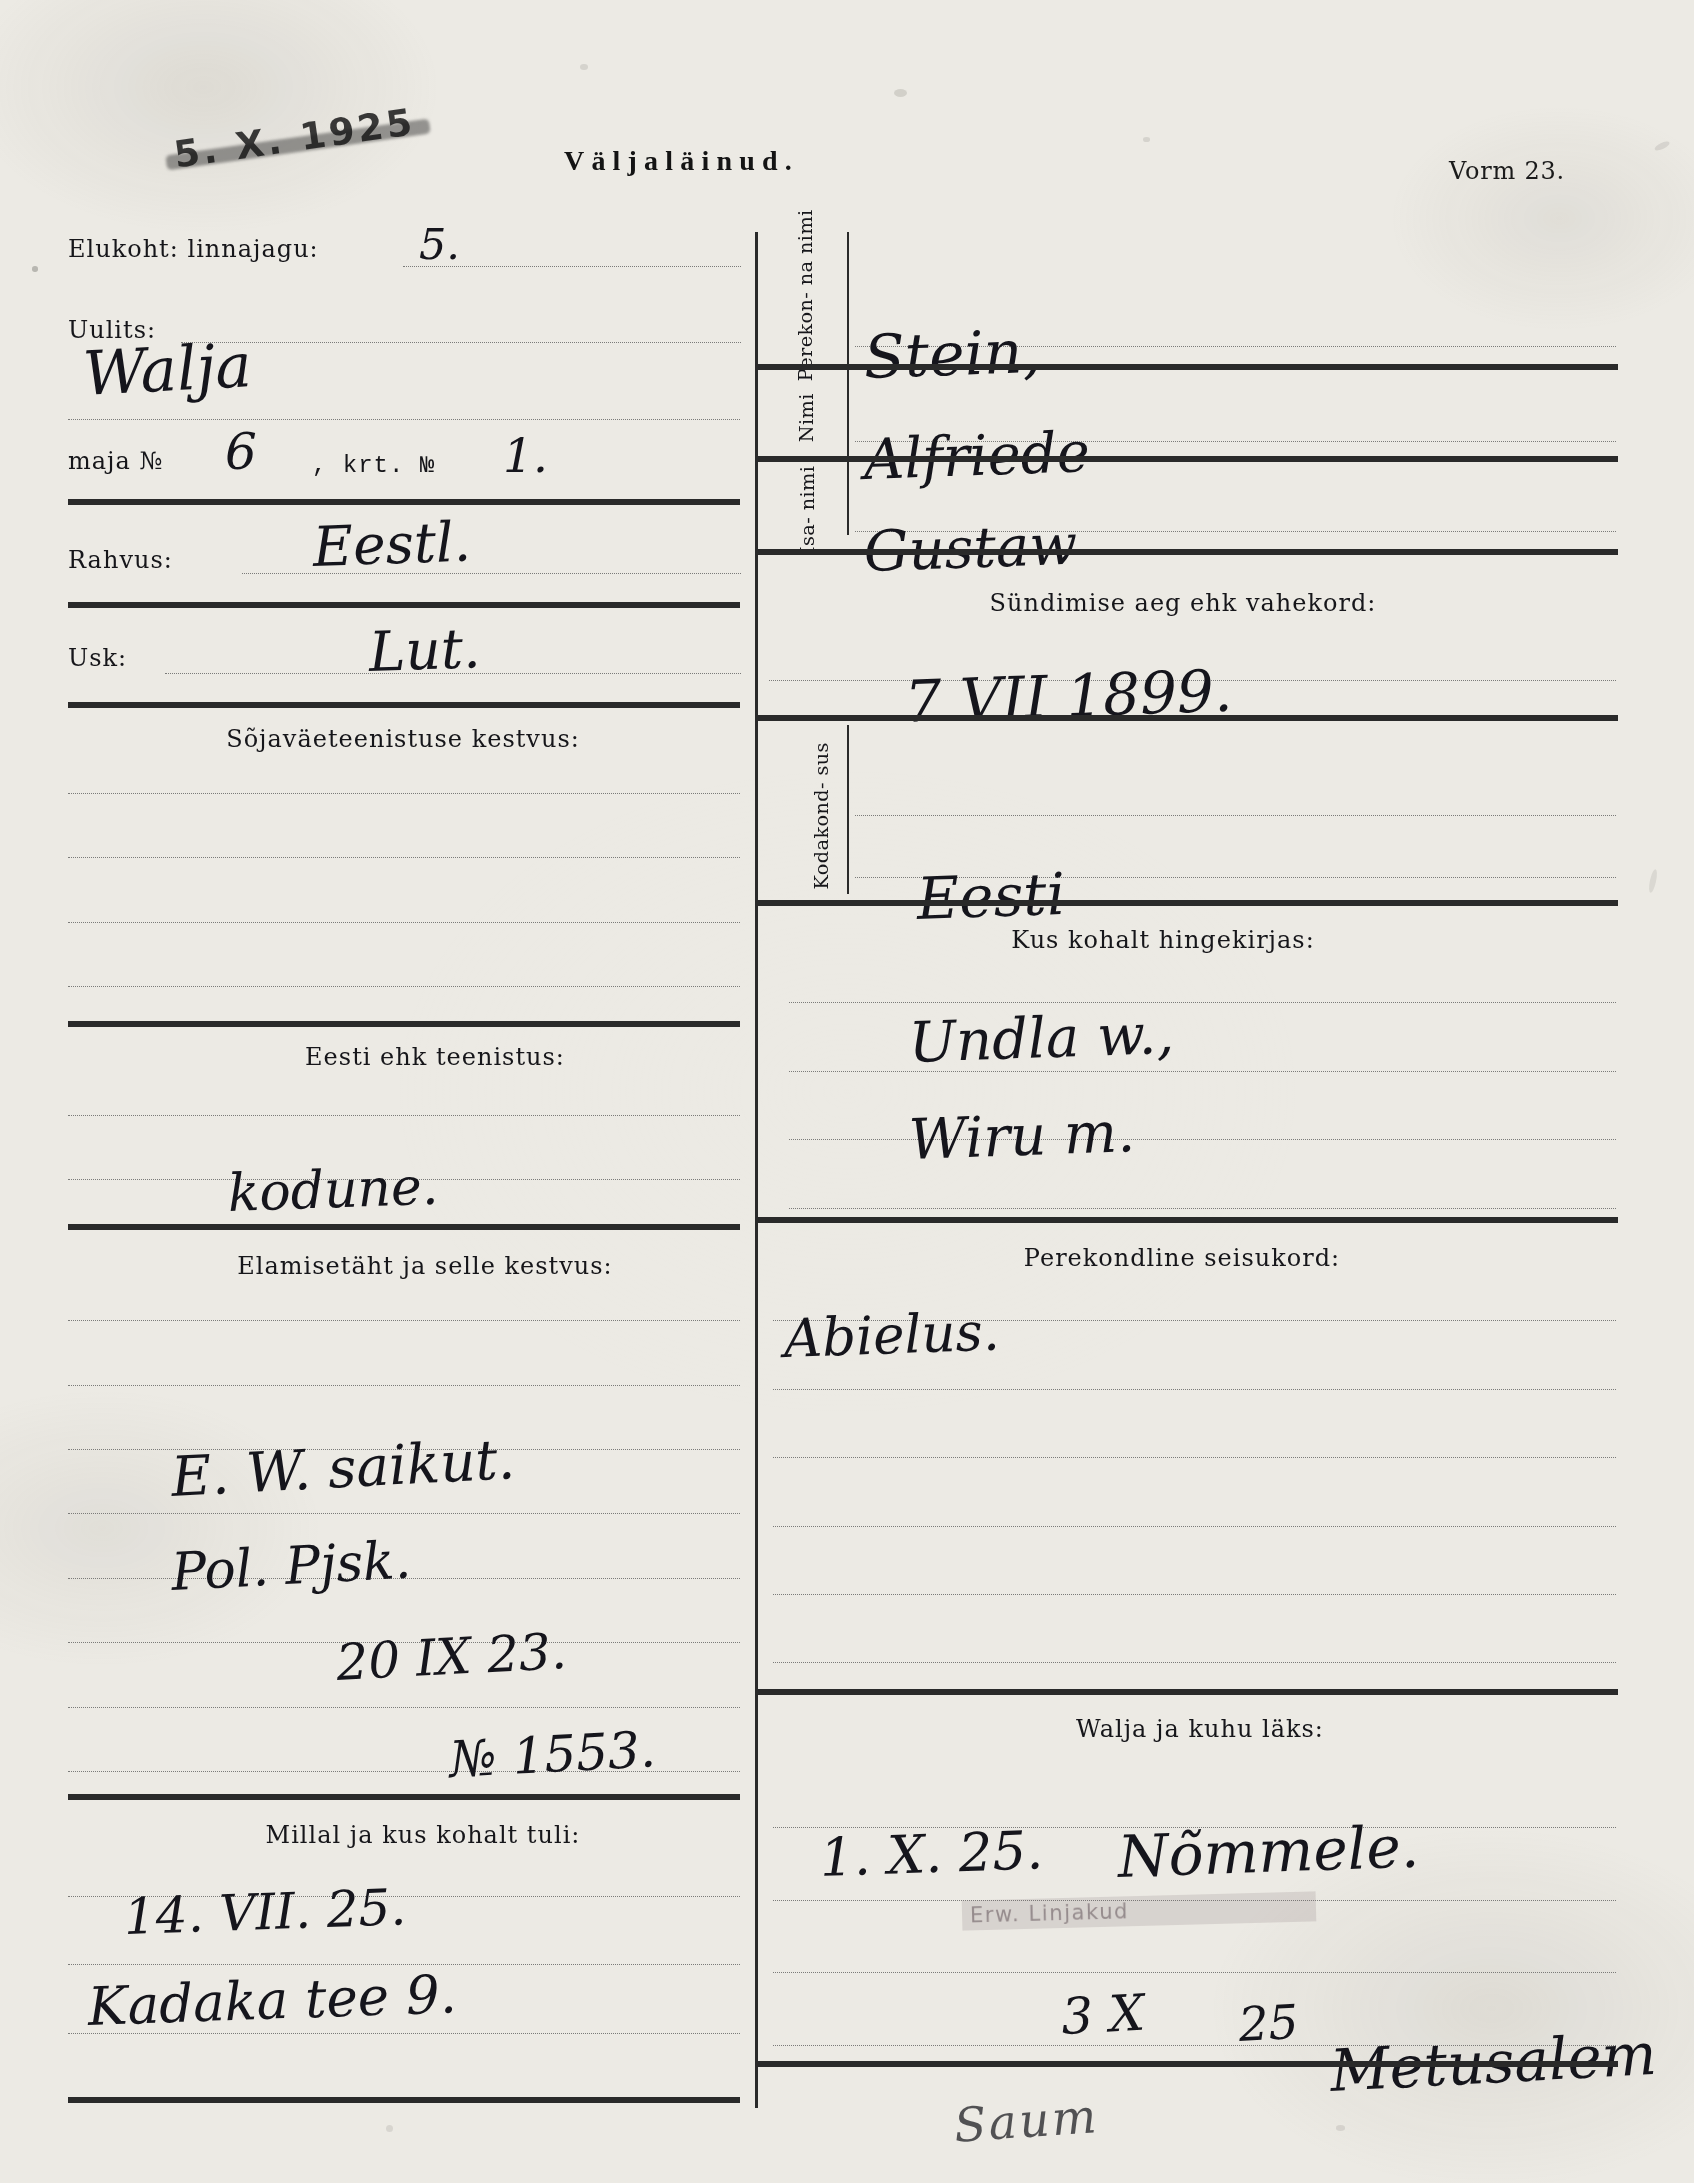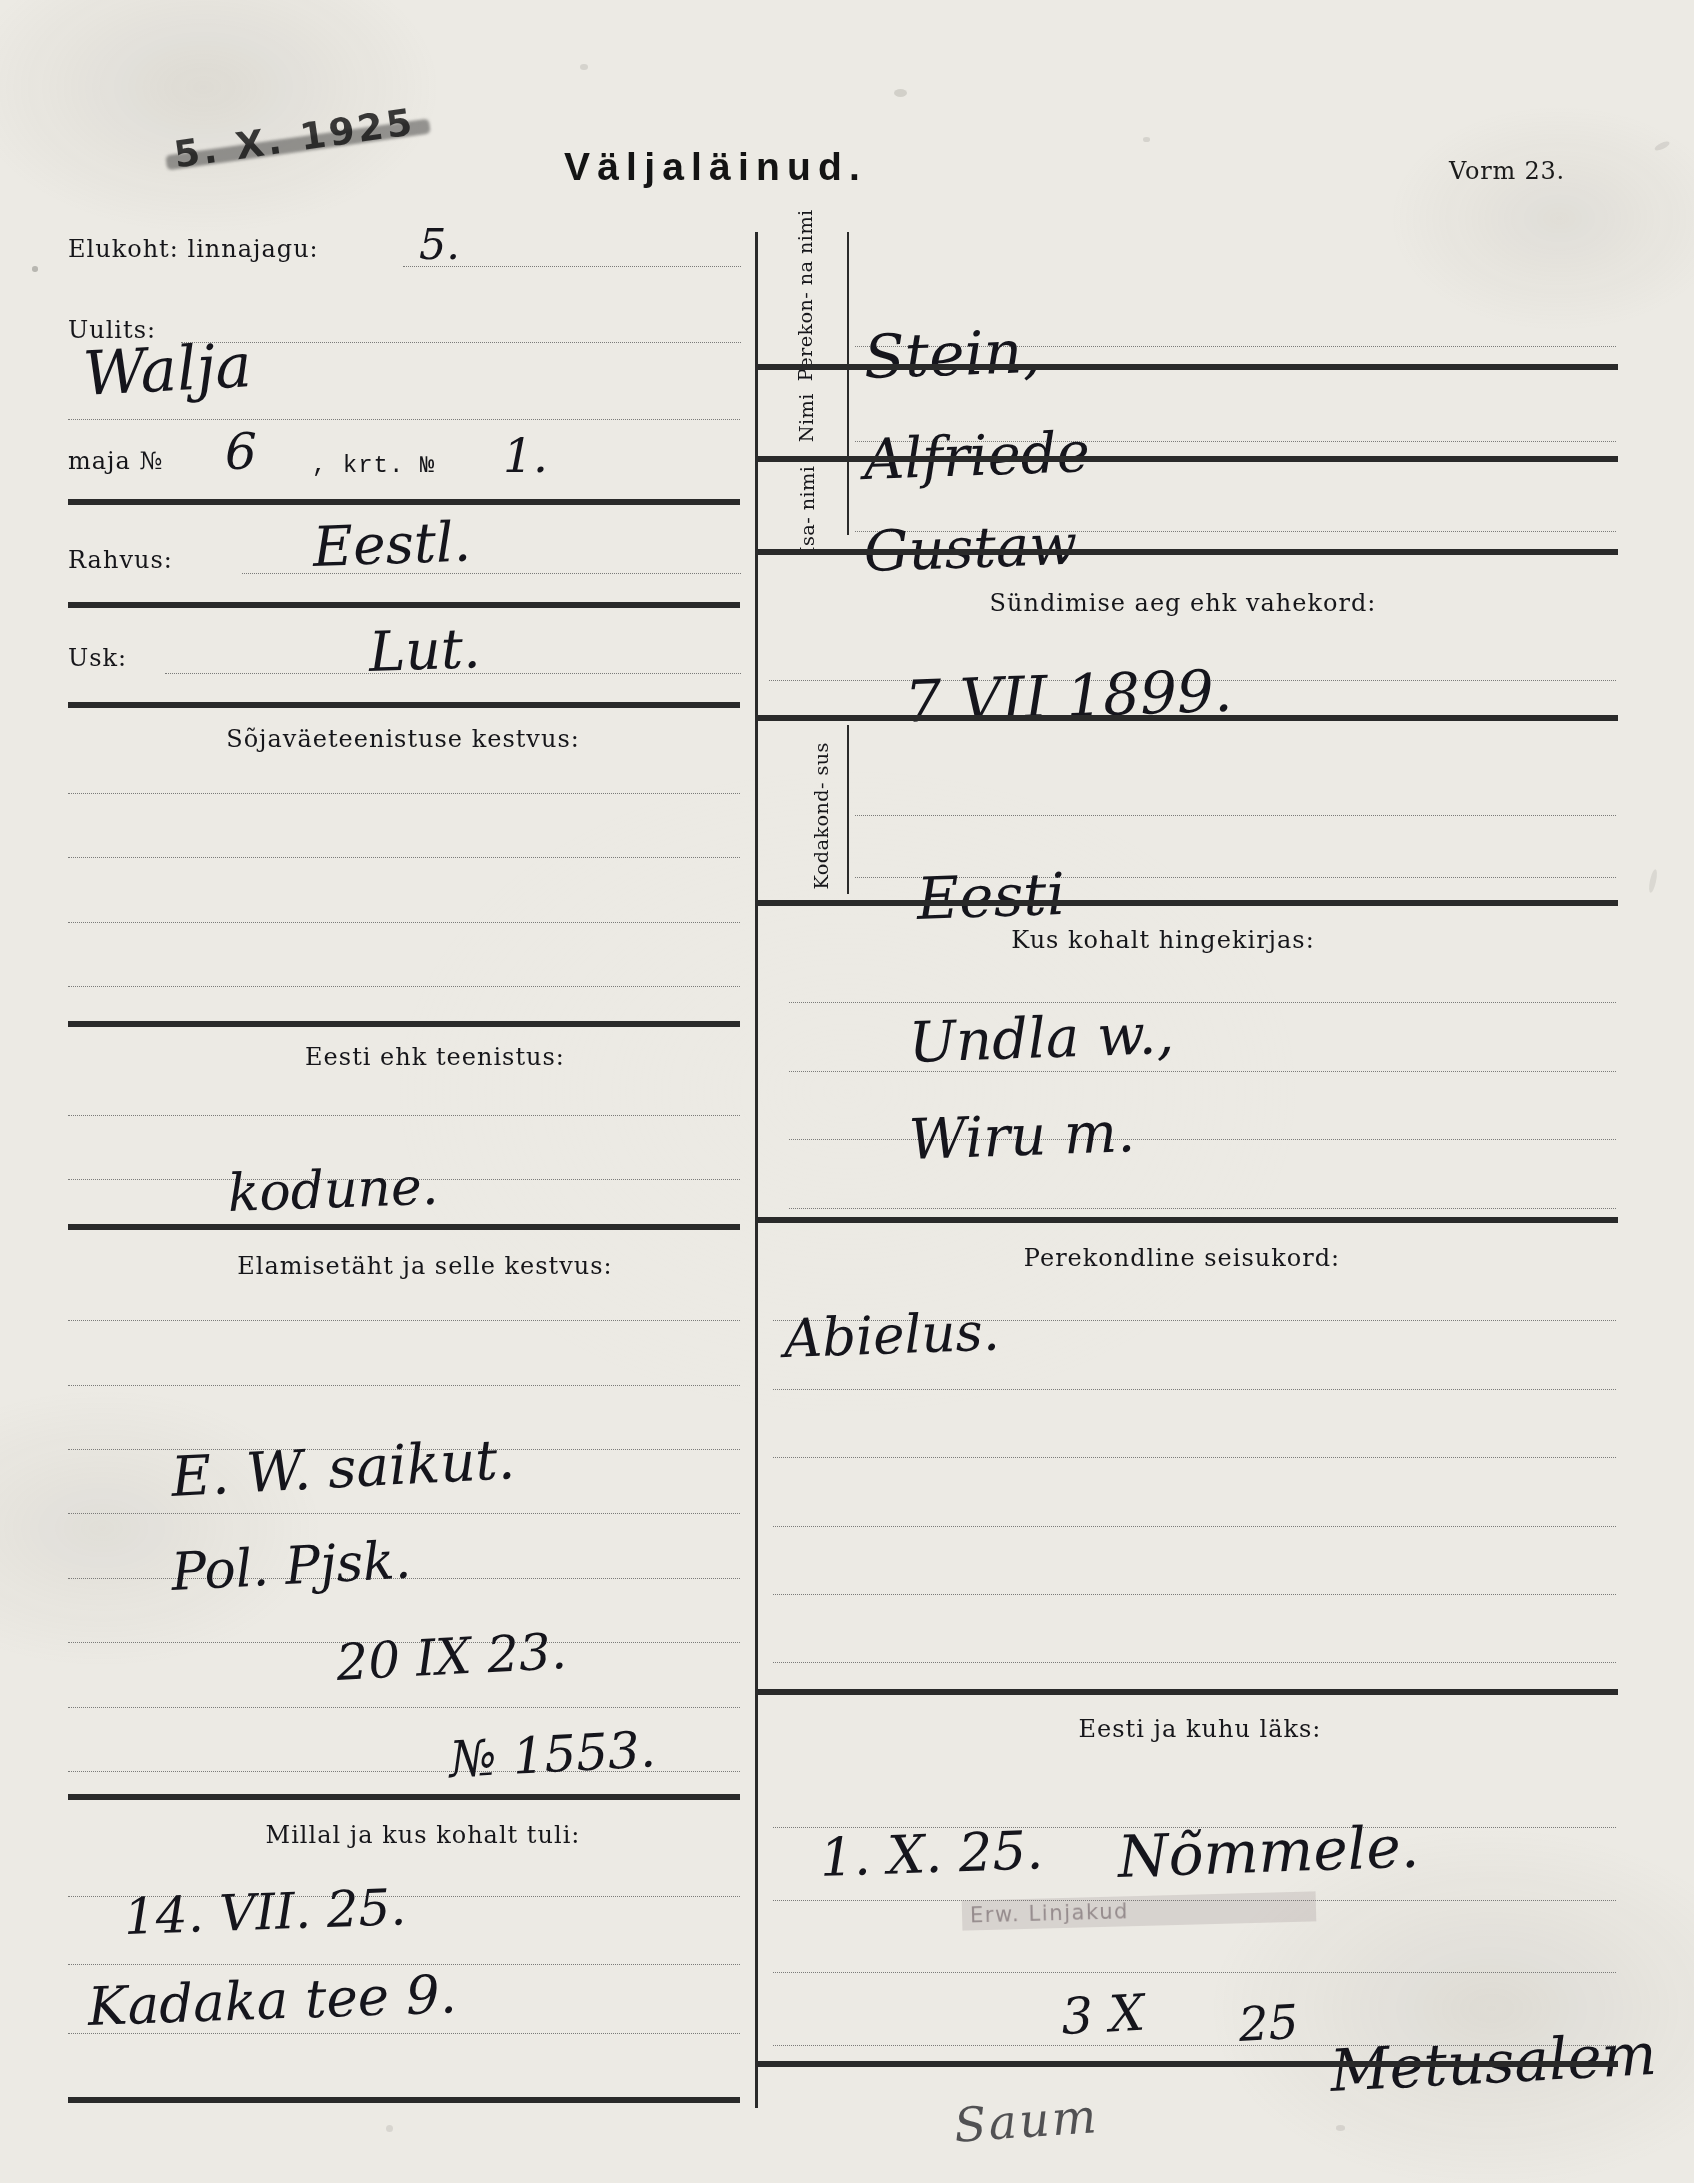--- a/index.html
+++ b/index.html
@@ -58,22 +58,22 @@
     position: absolute;
     font-family: "DejaVu Serif", serif;
     font-size: 24px;
     letter-spacing: 1px;
     color: #16161a;
     white-space: nowrap;
   }
 
   .title {
     position: absolute;
-    font-family: Liberation Sans, sans-serif;
-    font-size: 39px;
+    font-family: Liberation Serif, serif;
+    font-size: 28px;
     font-weight: 700;
     letter-spacing: 7.2px;
     color: #141414;
     white-space: nowrap;
     text-align: center;
   }
   .formno {
     position: absolute;
     font-size: 24px;
     letter-spacing: 0.8px;
@@ -279,21 +279,21 @@
   <div class="lbl" style="left:1182px; top:1244px; transform:translateX(-50%);">Perekondline seisukord:</div>
   <div class="dotline" style="left:773px; top:1320px; width:843px;"></div>
   <div class="dotline" style="left:773px; top:1389px; width:843px;"></div>
   <div class="dotline" style="left:773px; top:1457px; width:843px;"></div>
   <div class="dotline" style="left:773px; top:1526px; width:843px;"></div>
   <div class="dotline" style="left:773px; top:1594px; width:843px;"></div>
   <div class="dotline" style="left:773px; top:1662px; width:843px;"></div>
   <div class="hw" style="left:785px; top:1308px; font-size:53px; transform:rotate(-2deg);">Abielus.</div>
   <div class="hline" style="left:755px; top:1689px; width:863px; height:6.4px;"></div>
 
-  <div class="lbl" style="left:1200px; top:1715px; transform:translateX(-50%);">Eesti ja kuhu läks:</div>
+  <div class="lbl" style="left:1200px; top:1715px; transform:translateX(-50%);">Walja ja kuhu läks:</div>
   <div class="dotline" style="left:773px; top:1827px; width:843px;"></div>
   <div class="dotline" style="left:773px; top:1900px; width:843px;"></div>
   <div class="dotline" style="left:773px; top:1972px; width:843px;"></div>
   <div class="dotline" style="left:773px; top:2045px; width:843px;"></div>
 
   <div class="hw" style="left:821px; top:1827px; font-size:53px; transform:rotate(-2deg);">1. X. 25.</div>
   <div class="hw" style="left:1119px; top:1823px; font-size:58px; transform:rotate(-2deg);">Nõmmele.</div>
 
   <div class="erased" style="left:962px; top:1896px; width:338px;">Erw. Linjakud</div>
 

